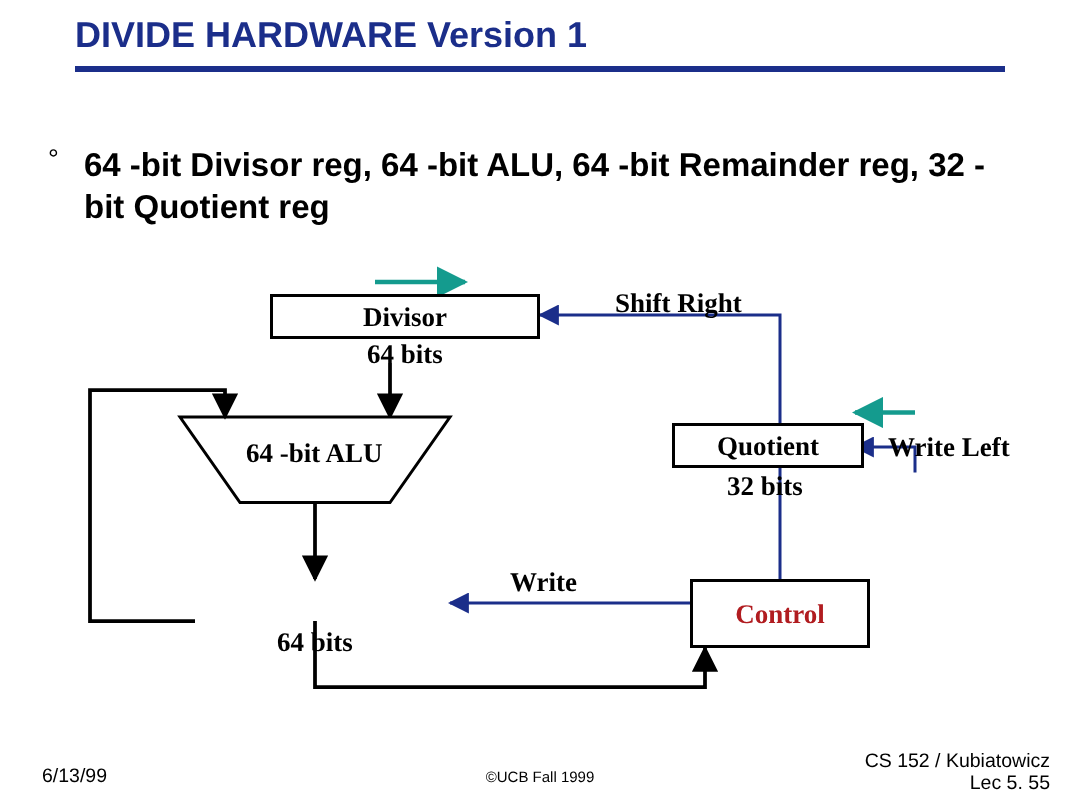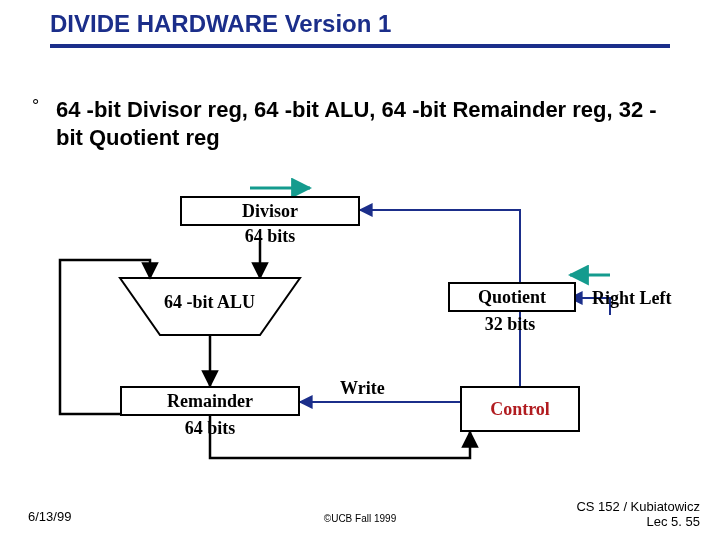--- a/index.html
+++ b/index.html
@@ -167,32 +167,30 @@
 
       <polyline points="170,244 170,288 430,288 430,262" fill="none" stroke="#000" stroke-width="2.5" marker-end="url(#arrB)"></polyline>
 
       <line x1="420" y1="232" x2="260" y2="232" stroke="#1b2e8a" stroke-width="2" marker-end="url(#arrBlue)"></line>
     </svg>
 
     <div class="box" style="left:140px; top:26px; width:180px; height:30px;">
       <span>Divisor</span>
     </div>
     <div class="subcaption" style="left:180px; top:56px; width:100px;">64 bits</div>
+    <div class="label" style="left:370px; top:22px;">Shift Right</div>
 
     <div class="label" style="left:124px; top:122px;">64 -bit ALU</div>
 
     <div class="box" style="left:408px; top:112px; width:128px; height:30px;">
       <span>Quotient</span>
     </div>
     <div class="subcaption" style="left:430px; top:144px; width:80px;">32 bits</div>
-    <div class="label" style="left:552px; top:118px;">Right Left</div>
-
-    <div class="box" style="left:80px; top:216px; width:180px; height:30px;">
-      <span>Remainder</span>
-    </div>
+    <div class="label" style="left:552px; top:118px;">Write Left</div>
+
     <div class="subcaption" style="left:130px; top:248px; width:80px;">64 bits</div>
     <div class="label" style="left:300px; top:208px;">Write</div>
 
     <div class="box" style="left:420px; top:216px; width:120px; height:46px;">
       <span class="control-text">Control</span>
     </div>
 
   </div>
 
   <div class="footer-left">6/13/99</div>

